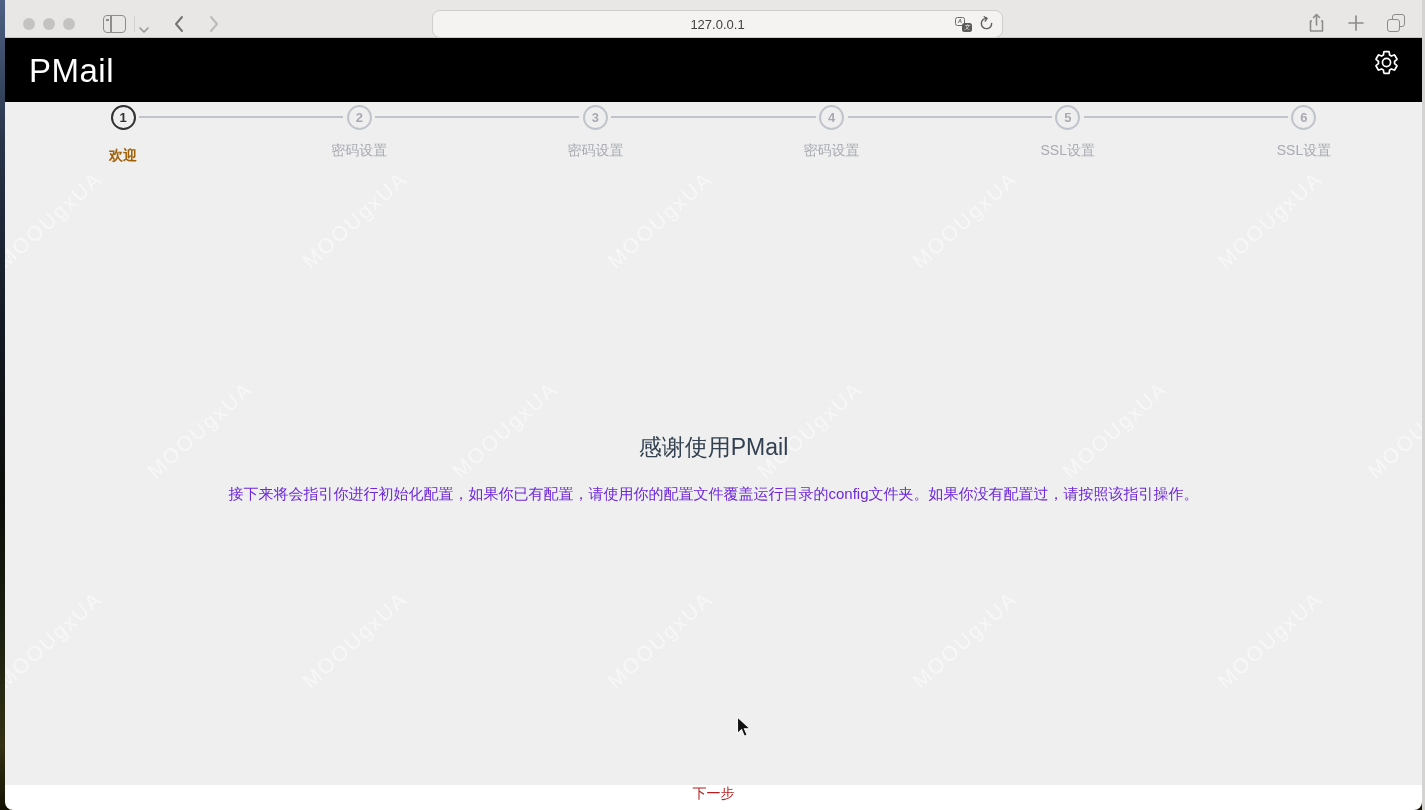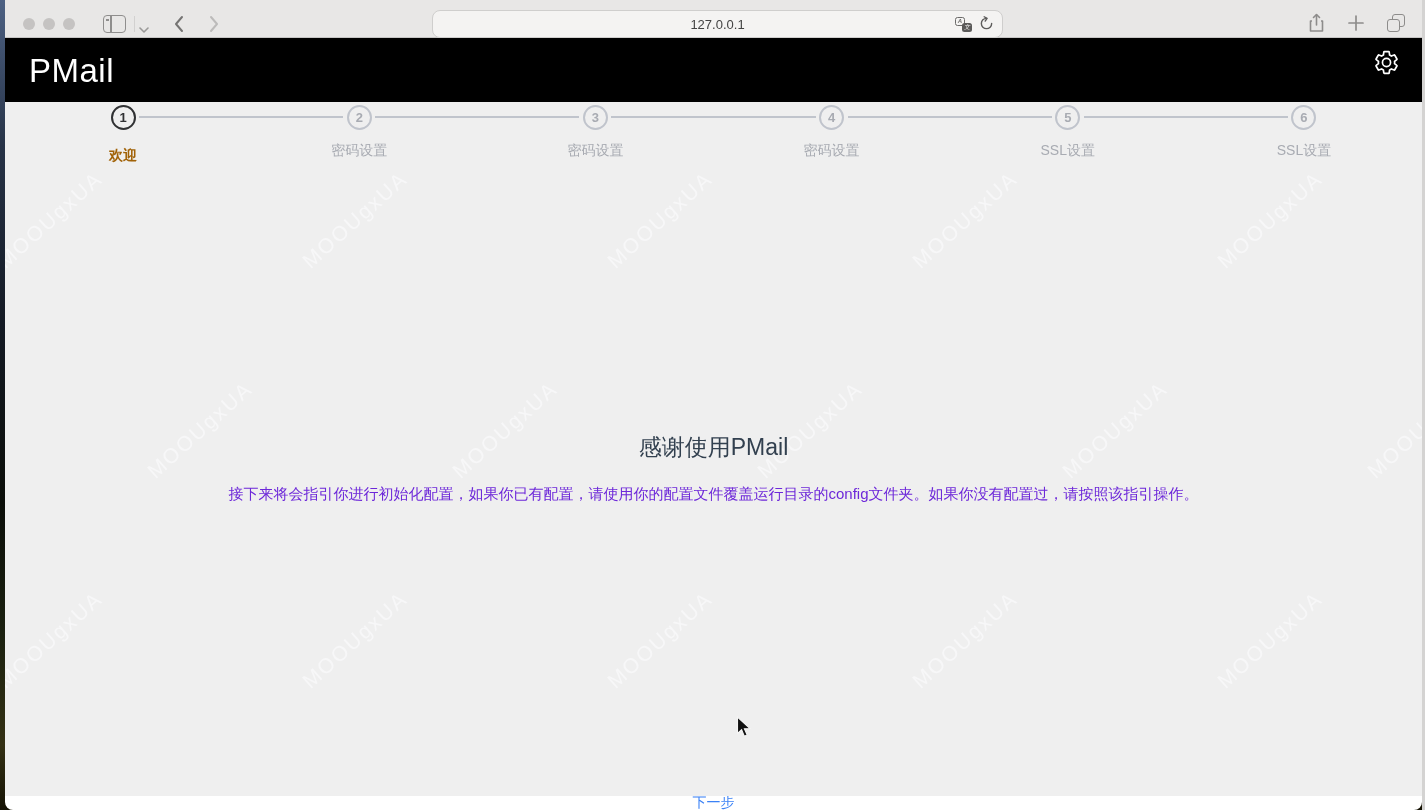--- a/index.html
+++ b/index.html
@@ -61,23 +61,23 @@
   .step:last-child .step-line { display:none; }
   .step.active .step-circle { border-color:#303133; color:#303133; }
   .step.active .step-label { color:#a16207; font-weight:bold;margin-top:17px; }
 
   .welcome { position:absolute; left:0; right:0; top:330px; text-align:center; }
   .welcome h3 { font-size:23px; font-weight:500; color:#32404f; }
   .welcome p { margin-top:22px; font-size:15px; color:#6d28d9; padding:0 68px; }
 
   
   .footer {
-    height:14px; flex:none; background:#ffffff; border-radius:0 0 8px 8px;
-    display:flex; align-items:center; justify-content:center;
-    font-size:14px; color:#3b82f6; cursor:pointer;
+    height:25px; flex:none; background:#ffffff; border-radius:0 0 8px 8px;
+    display:flex; align-items:flex-start; justify-content:center;
+    font-size:14px; color:#b91c1c; cursor:pointer;
   }
 
   
   .cursor { position:absolute; left:736px; top:716px; width:15px; height:23px; z-index:50; }
 </style>
 </head>
 <body>
 
 <div class="window">
 

